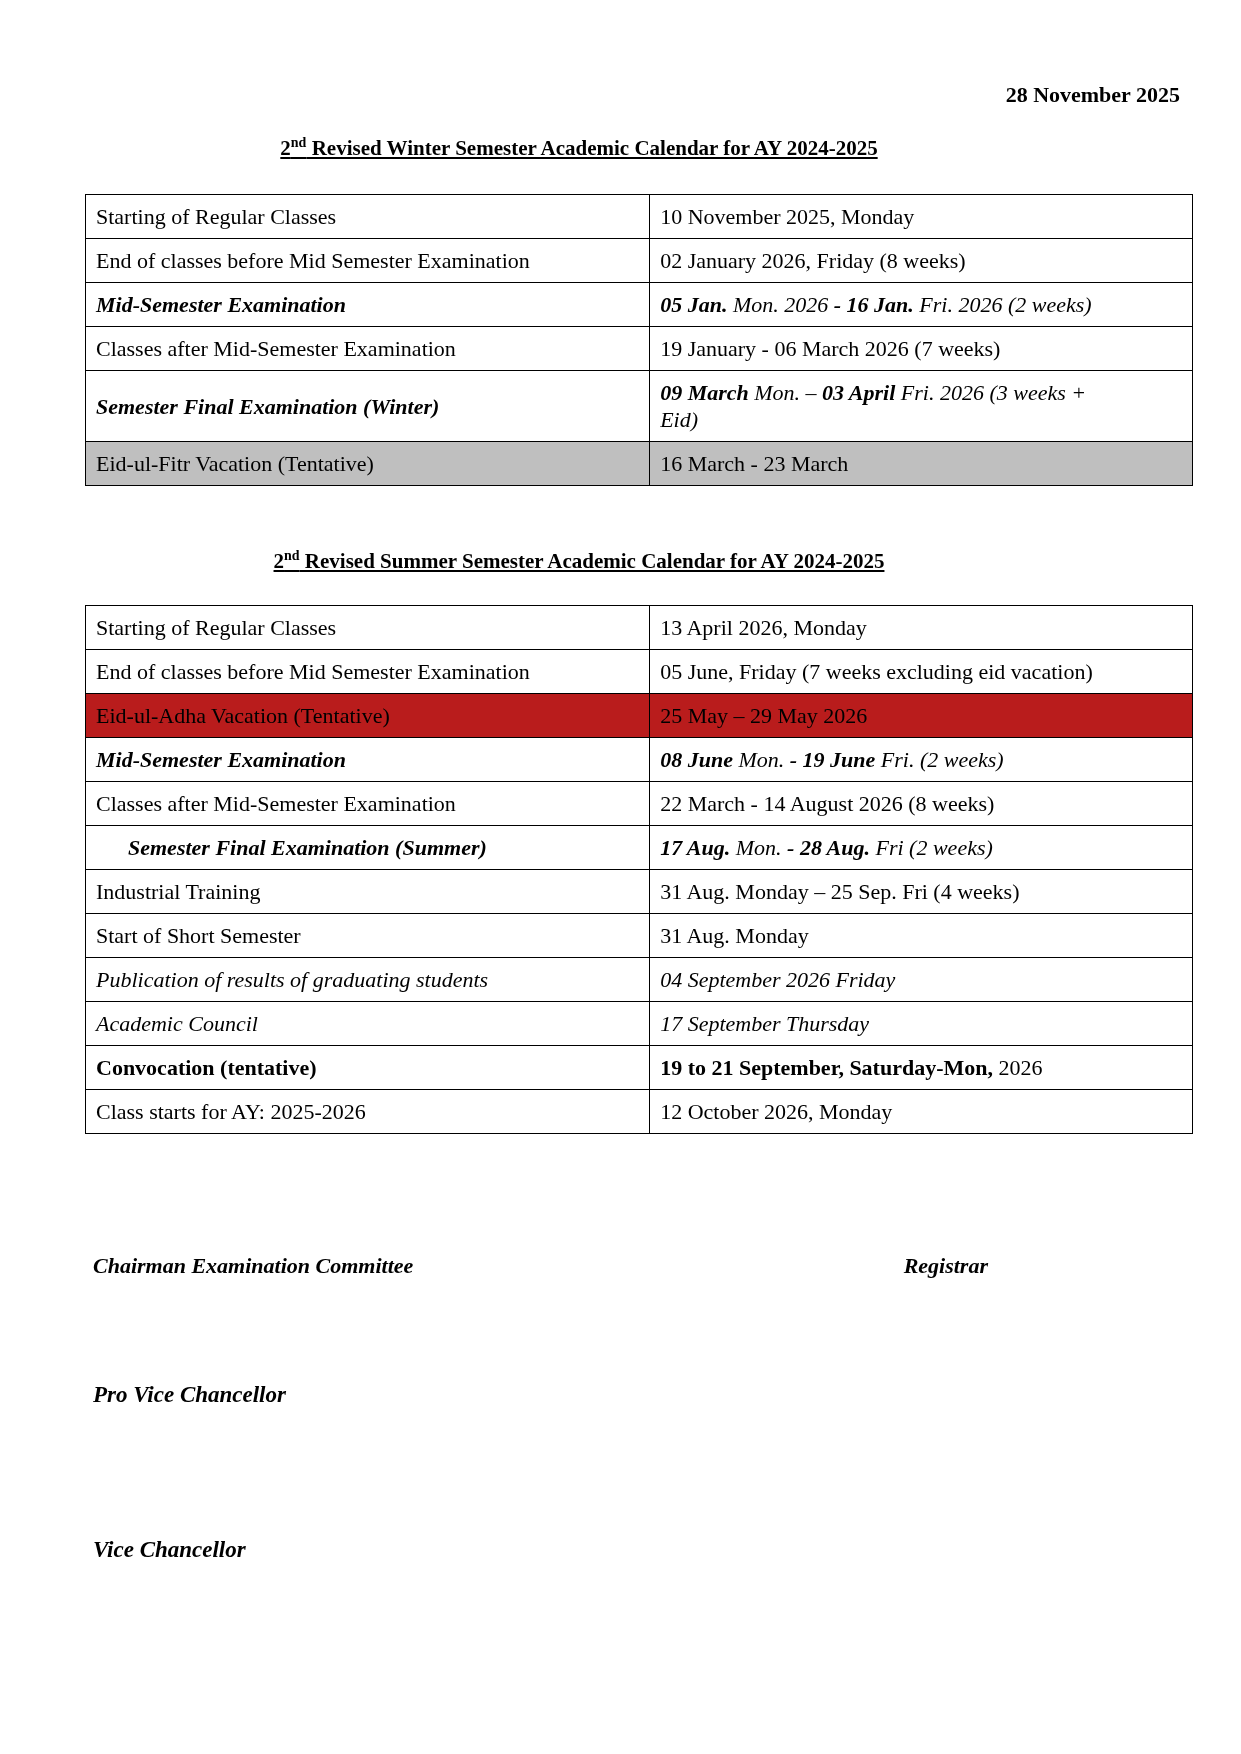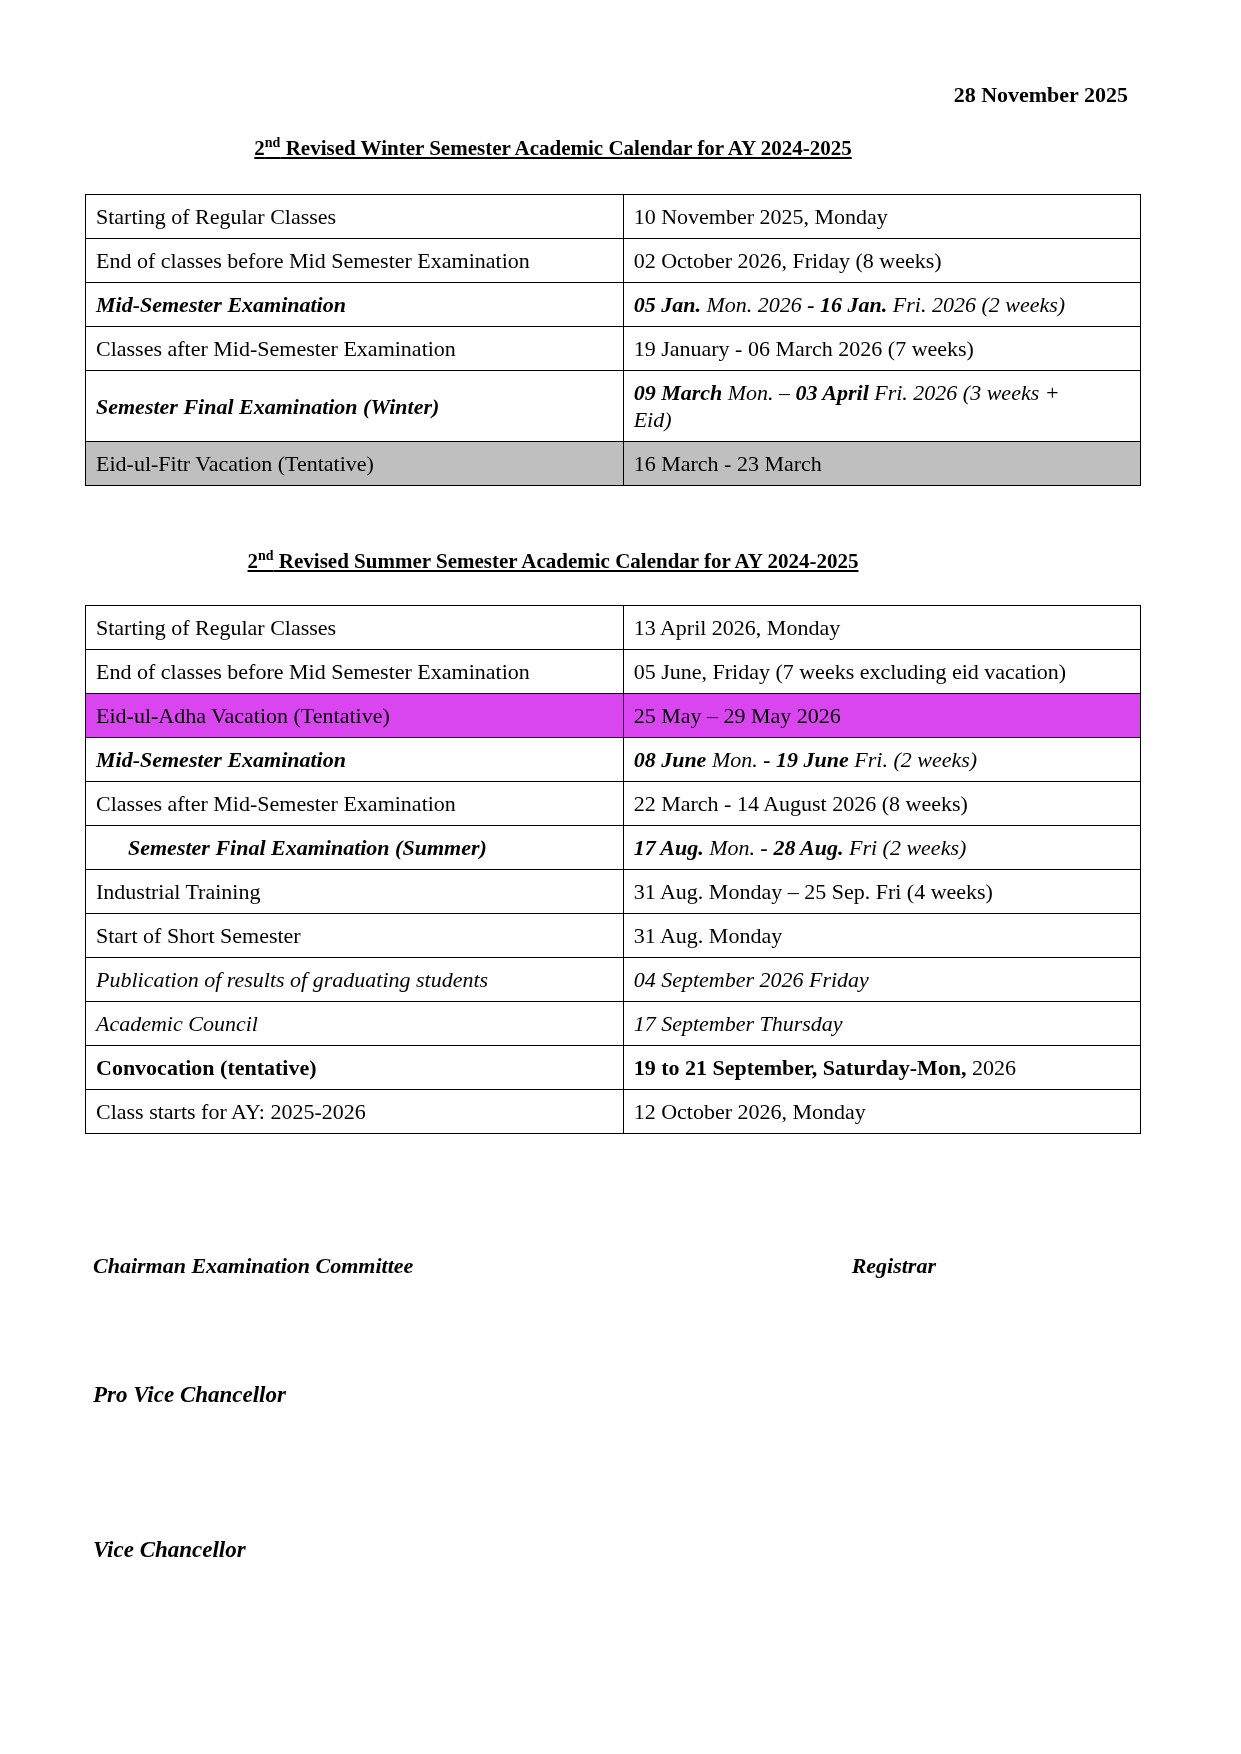--- a/index.html
+++ b/index.html
@@ -8,21 +8,21 @@
     height: 1754px;
     background: #ffffff;
     color: #000000;
     font-family: "Liberation Serif", "DejaVu Serif", serif;
     box-sizing: border-box;
   }
   .page {
     box-sizing: border-box;
     width: 1241px;
     height: 1754px;
-    padding: 82px 100px 0 85px;
+    padding: 82px 48px 0 85px;
     overflow: hidden;
   }
   .doc-date {
     text-align: right;
     font-weight: bold;
     font-size: 22px;
     padding-right: 13px;
     line-height: 26px;
   }
   .cal-title {
@@ -83,21 +83,21 @@
   <div class="cal-title title-winter"><span>2</span><sup>nd</sup><span> Revised Winter Semester Academic Calendar for AY 2024-2025</span></div>
 
   <table class="cal cal-winter">
     <tbody>
         <tr>
           <td class="c1"><span>Starting of Regular Classes</span></td>
           <td class="c2"><span>10 November 2025, Monday</span></td>
         </tr>
         <tr>
           <td class="c1"><span>End of classes before Mid Semester Examination</span></td>
-          <td class="c2"><span>02 October 2026, Friday (8 weeks)</span></td>
+          <td class="c2"><span>02 January 2026, Friday (8 weeks)</span></td>
         </tr>
         <tr>
           <td class="c1"><span style="font-weight: bold; font-style: italic;">Mid-Semester Examination</span></td>
           <td class="c2"><span style="font-weight: bold; font-style: italic;">05 Jan.</span><span style="font-style: italic;"> Mon. 2026 </span><span style="font-weight: bold; font-style: italic;">- 16 Jan.</span><span style="font-style: italic;"> Fri. 2026 (2 weeks)</span></td>
         </tr>
         <tr>
           <td class="c1"><span>Classes after Mid-Semester Examination</span></td>
           <td class="c2"><span>19 January - 06 March 2026 (7 weeks)</span></td>
         </tr>
         <tr>
@@ -116,21 +116,21 @@
   <table class="cal cal-summer">
     <tbody>
         <tr>
           <td class="c1"><span>Starting of Regular Classes</span></td>
           <td class="c2"><span>13 April 2026, Monday</span></td>
         </tr>
         <tr>
           <td class="c1"><span>End of classes before Mid Semester Examination</span></td>
           <td class="c2"><span>05 June, Friday (7 weeks excluding eid vacation)</span></td>
         </tr>
-        <tr style="background-color: #d946ef;">
+        <tr style="background-color: #b91c1c;">
           <td class="c1"><span>Eid-ul-Adha Vacation (Tentative)</span></td>
           <td class="c2"><span>25 May – 29 May 2026</span></td>
         </tr>
         <tr>
           <td class="c1"><span style="font-weight: bold; font-style: italic;">Mid-Semester Examination</span></td>
           <td class="c2"><span style="font-weight: bold; font-style: italic;">08 June</span><span style="font-style: italic;"> Mon. </span><span style="font-weight: bold; font-style: italic;">- 19 June</span><span style="font-style: italic;"> Fri. (2 weeks)</span></td>
         </tr>
         <tr>
           <td class="c1"><span>Classes after Mid-Semester Examination</span></td>
           <td class="c2"><span>22 March - 14 August 2026 (8 weeks)</span></td>

